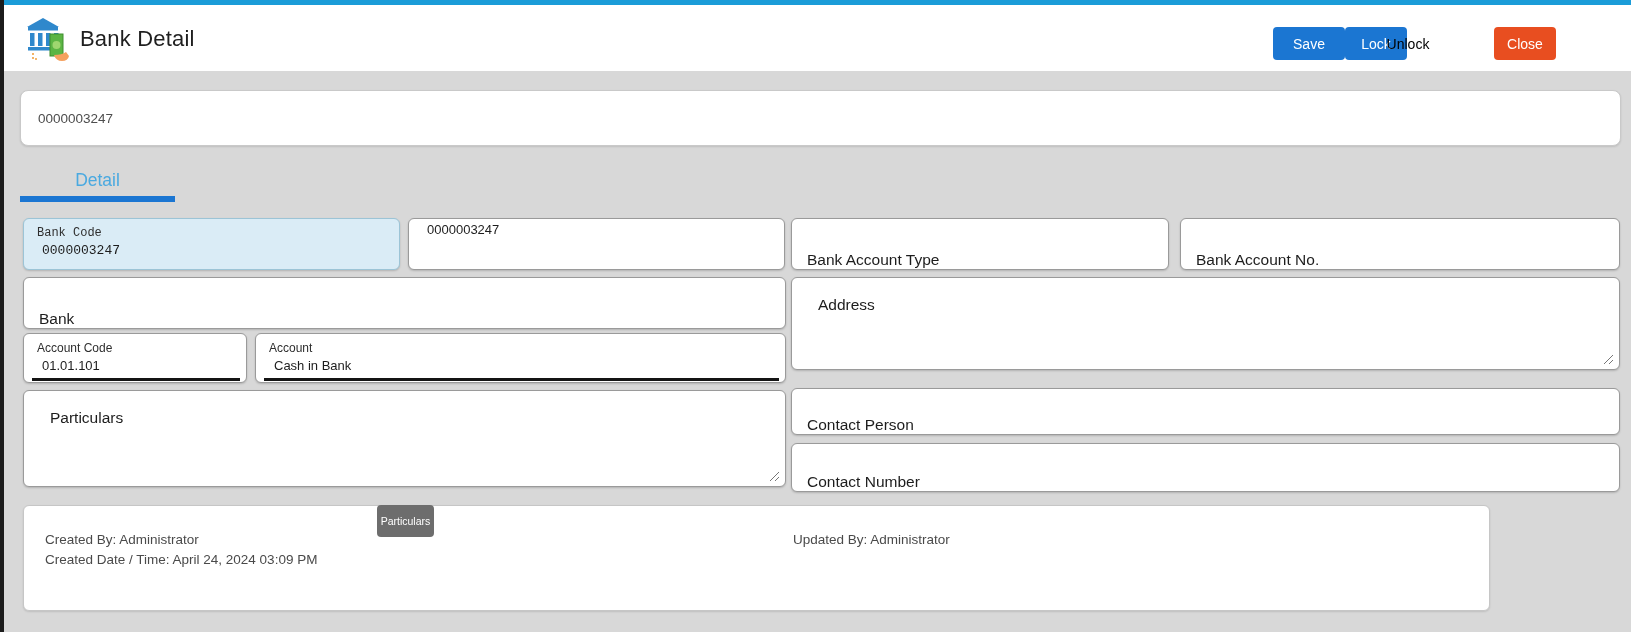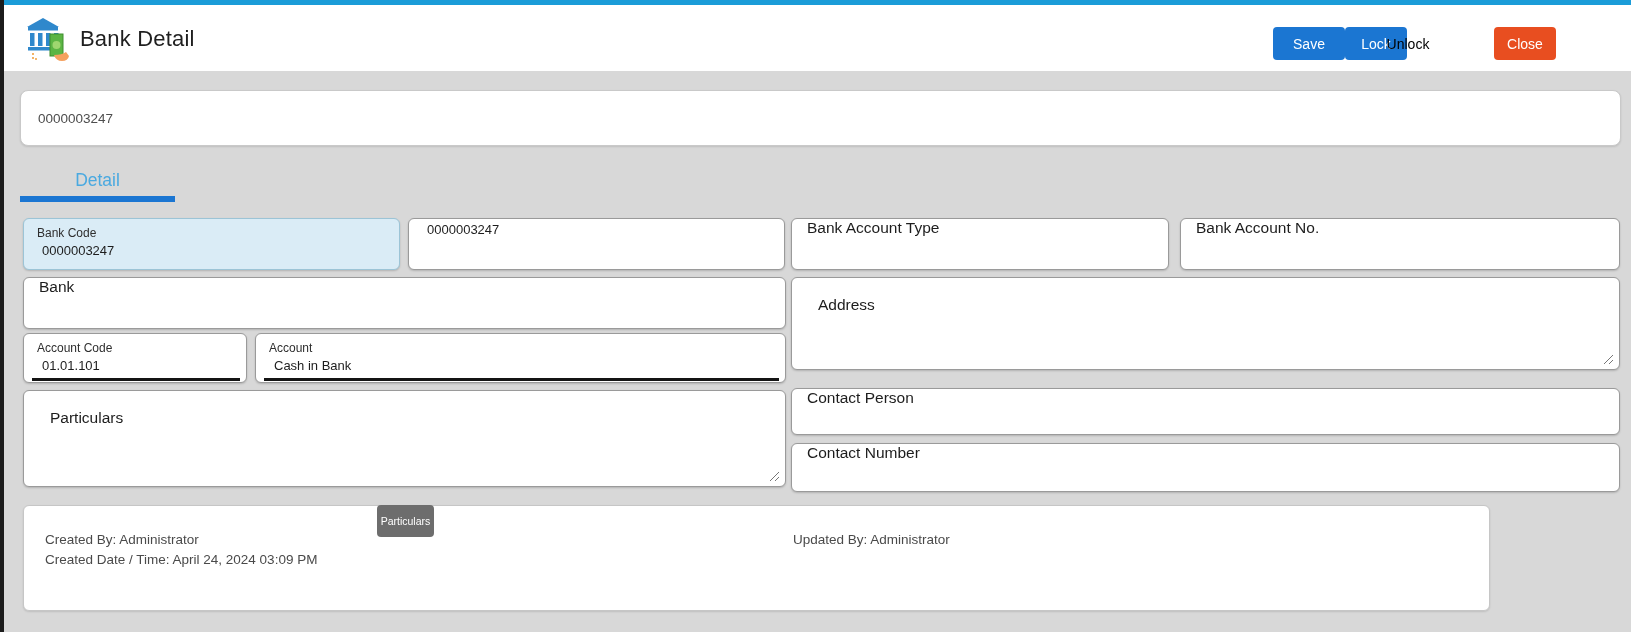--- a/index.html
+++ b/index.html
@@ -41,24 +41,24 @@
     position: absolute; left: 20px; top: 170px; width: 155px;
     text-align: center; font-size: 17.5px; color: #4aa9e0; cursor: pointer;
   }
   .tab-underline { position: absolute; left: 20px; top: 196px; width: 155px; height: 6px; background: #1b76d2; }
 
   .field {
     position: absolute; background: #ffffff;
     border: 1px solid #9a9a9a; border-radius: 6px;
     box-shadow: 0 1px 2px rgba(0,0,0,0.18);
   }
-  .field.hl { background: #daecf6; border-color: #9cc4d6; }
+  .field.hl { background: #daecf6; border-color: #9cc4d6; font-family: Liberation Mono, monospace; }
   .flabel { font-size: 12px; color: #2e2e2e; padding: 7px 0 0 13px; line-height: 14px; }
   .fvalue { font-size: 13px; color: #1d1d1d; padding: 3px 0 0 18px; line-height: 15px; }
-  .field.empty { display: flex; align-items: flex-start; }
+  .field.empty { display: flex; align-items: flex-end; }
   .flabel-lg { font-size: 15.5px; color: #1d1d1d; padding-left: 15px; }
 
   .ufield .fvalue { margin: 0 6px 0 8px; padding: 3px 0 5px 10px; border-bottom: 3px solid #141414; }
 
   .ta-label { font-size: 15.5px; color: #1d1d1d; padding: 18px 0 0 26px; }
   .resize-handle { position: absolute; right: 5px; bottom: 4px; width: 11px; height: 11px; cursor: nwse-resize; }
 
   .tooltip {
     position: absolute; left: 377px; top: 505px; width: 57px; height: 32px;
     background: #6d6d6d; color: #ffffff; font-size: 10.5px;

